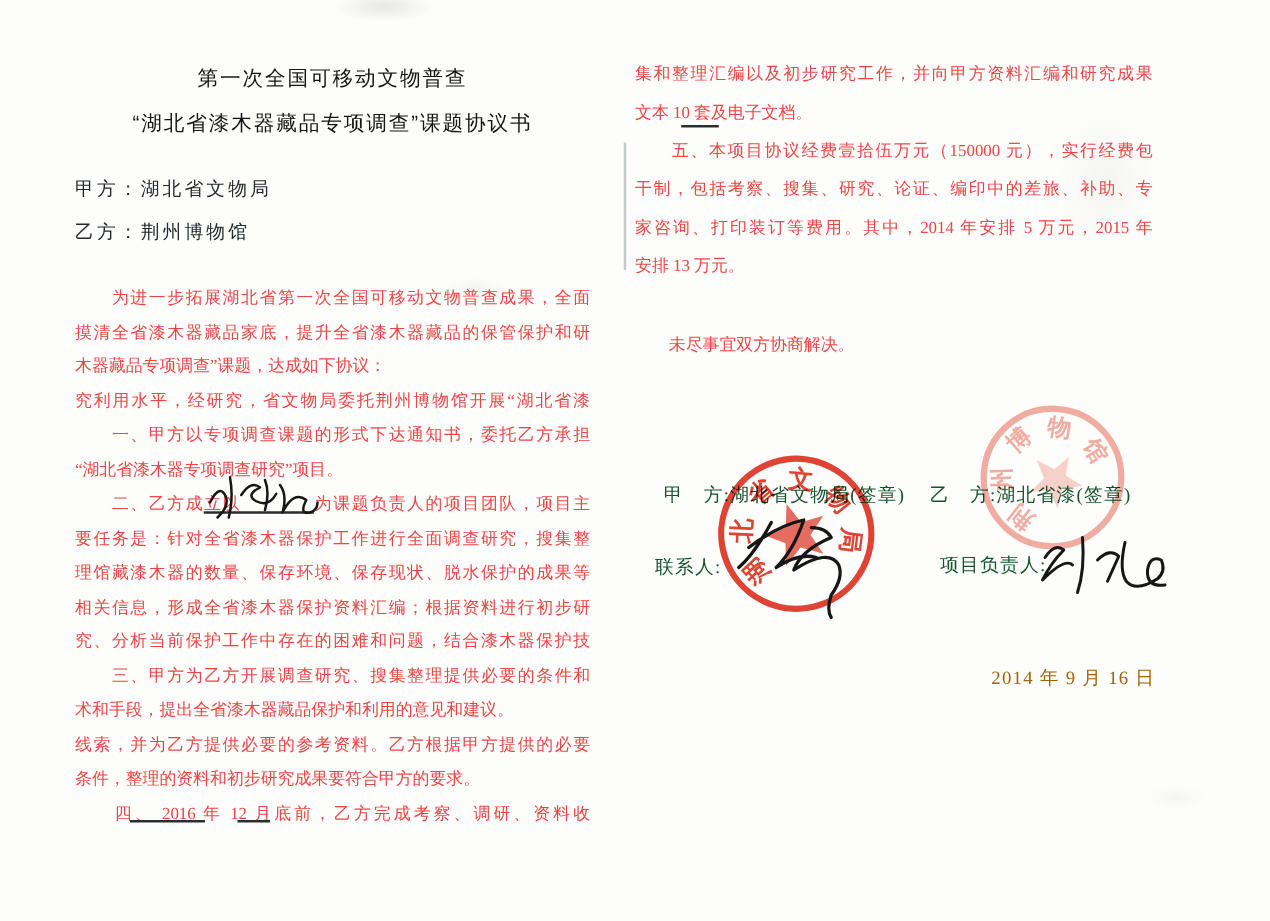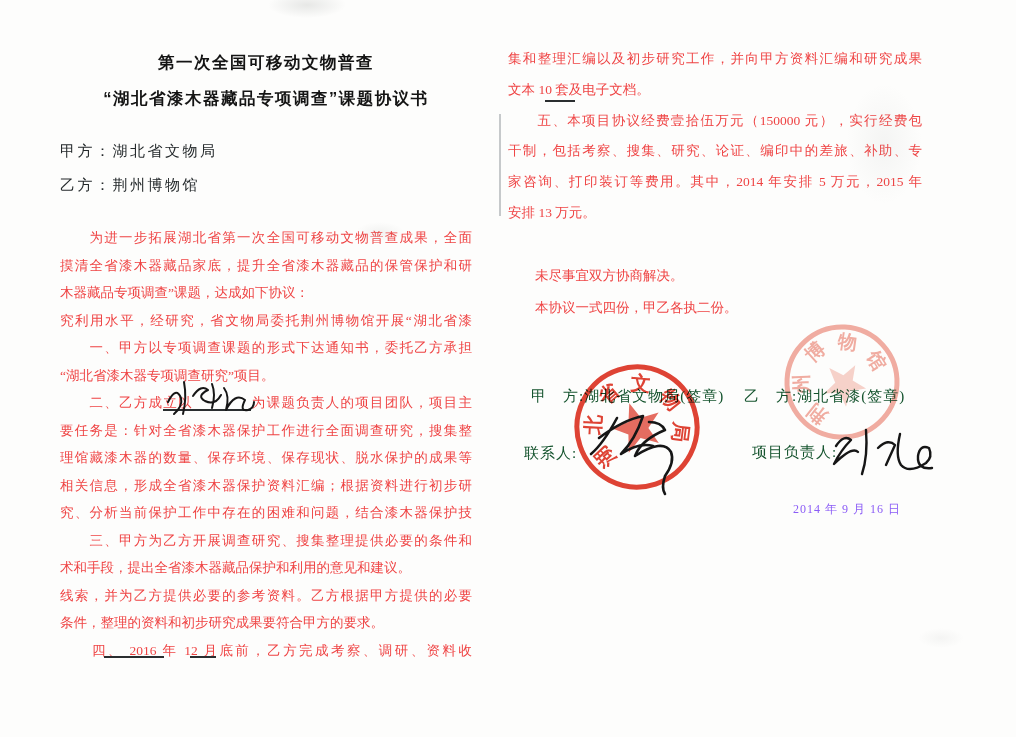--- a/index.html
+++ b/index.html
@@ -16,27 +16,27 @@
     white-space:normal;color:#ef4444;
   }
   .jfull{text-align-last:justify;}
   #left-col{left:60px;top:224px;width:412px;line-height:27.5px;}
   #right-col{left:508px;top:44px;width:414px;line-height:30.8px;}
   #closing-col{left:508px;top:260px;width:414px;line-height:32px;font-size:13.5px;}
   
   .title{
     position:absolute;left:60px;width:412px;text-align:center;
     font-family:"Liberation Sans","DejaVu Sans",sans-serif;
-    font-weight:700;color:#141414;font-size:16.5px;letter-spacing:1.5px;
+    font-weight:400;color:#141414;font-size:16.5px;letter-spacing:1.5px;
   }
   .party-line{
     position:absolute;left:60px;font-size:15px;letter-spacing:2.5px;color:#24292b;
   }
   .sign-label{position:absolute;font-size:15px;letter-spacing:1px;color:#14532d;}
-  .date-line{position:absolute;font-size:12px;letter-spacing:1px;color:#8b5cf6;}
+  .date-line{position:absolute;font-size:15px;letter-spacing:1px;color:#a16207;margin-top:32px;}
   
   .uline{position:absolute;height:1.5px;background:#2a2e30;}
   .stamp{position:absolute;mix-blend-mode:multiply;}
   .sig{position:absolute;}
   .sig path{fill:none;stroke:#161616;stroke-linecap:round;stroke-linejoin:round;}
   .smudge{position:absolute;border-radius:50%;pointer-events:none;
     background:radial-gradient(closest-side,#8d918e,rgba(141,145,142,0));}
   .crease{position:absolute;width:1.5px;background:#8f9699;opacity:.5;}
   .seal-char{
     font-family:"Liberation Sans","DejaVu Sans",sans-serif;
@@ -90,21 +90,20 @@
       <div class="tline jfull">　　五、本项目协议经费壹拾伍万元（150000 元），实行经费包</div>
       <div class="tline jfull">干制，包括考察、搜集、研究、论证、编印中的差旅、补助、专</div>
       <div class="tline jfull">家咨询、打印装订等费用。其中，2014 年安排 5 万元，2015 年</div>
       <div class="tline">安排 13 万元。</div>
     </div>
 
   <div class="uline" style="left:545px;top:100px;width:30px;"></div>
 
   <div id="closing-col" class="col">
       <div class="tline">　　未尽事宜双方协商解决。</div>
-      <div class="tline">　　本协议一式四份，甲乙各执二份。</div>
     </div>
 
   <div class="sign-label" style="left:531px;top:387px;">甲　方:湖北省文物局(签章)</div>
   <div class="sign-label" style="left:744px;top:387px;">乙　方:湖北省漆(签章)</div>
 
   <div class="sign-label" style="left:524px;top:444px;">联系人:</div>
   <div class="sign-label" style="left:752px;top:443px;">项目负责人:</div>
 
   <div class="date-line" style="left:793px;top:501px;">2014 年 9 月 16 日</div>
 

